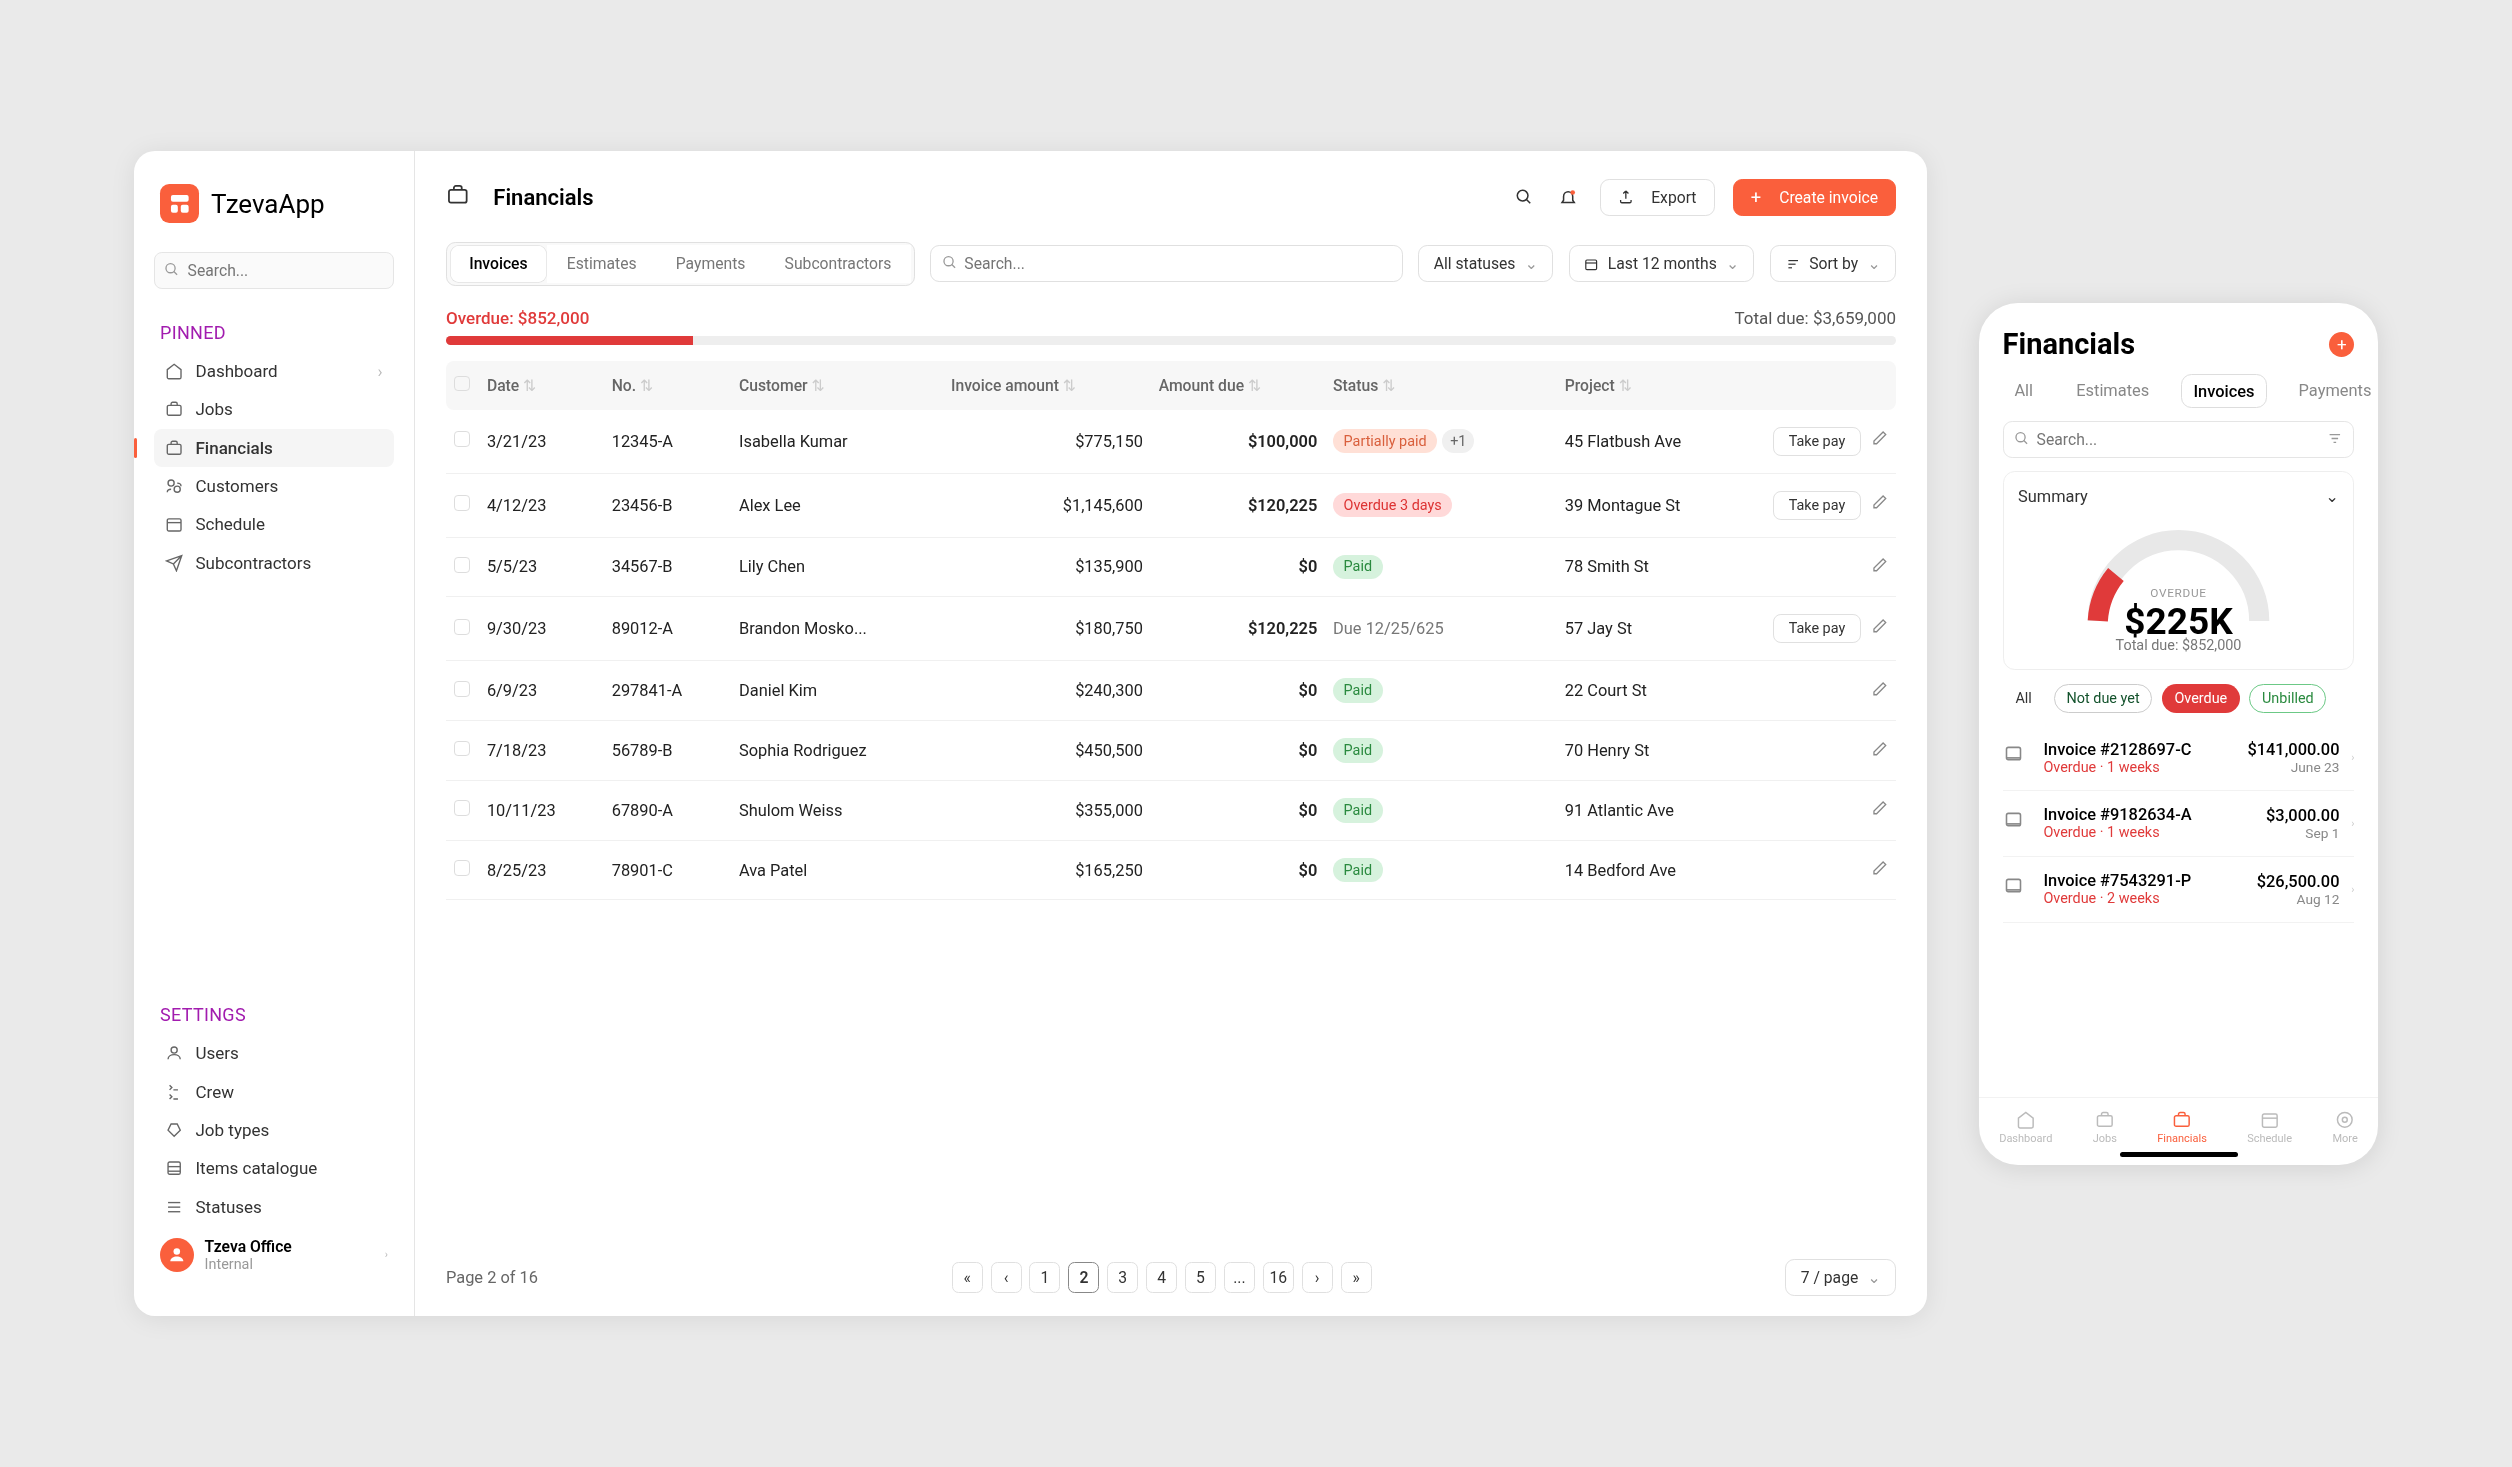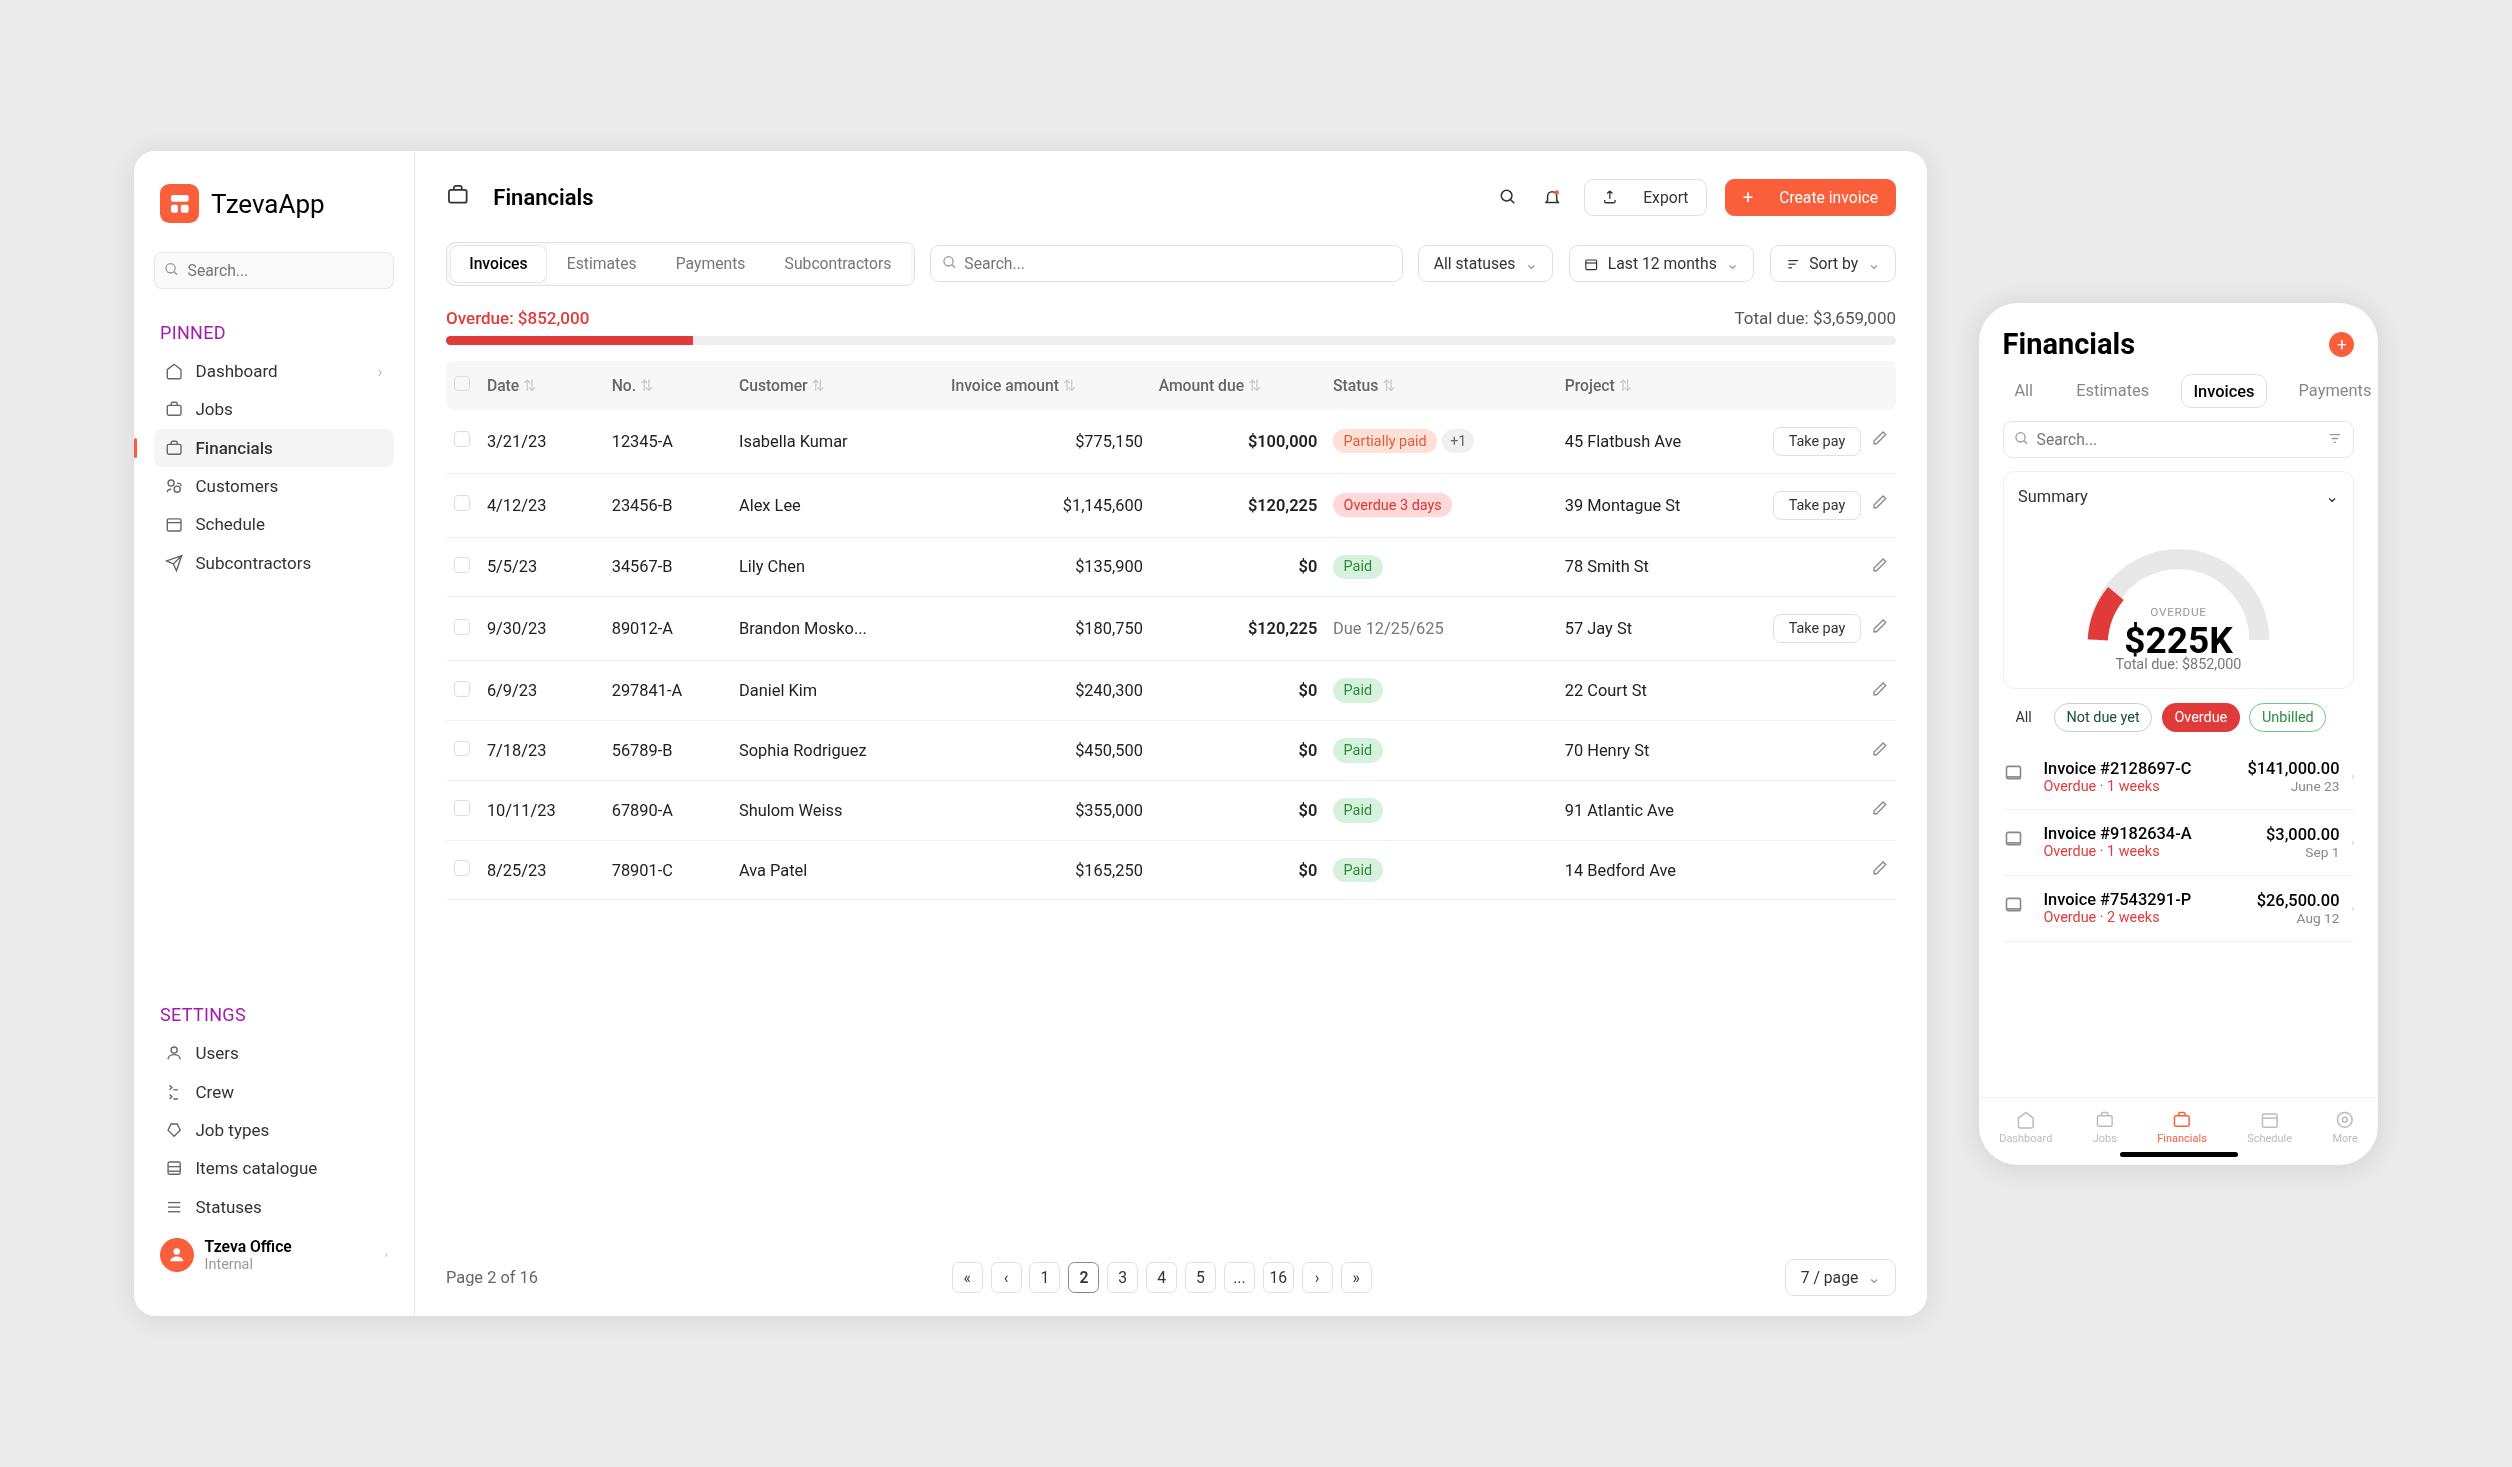--- a/index.html
+++ b/index.html
@@ -21,21 +21,21 @@
 .sidebar-bottom{margin-top:auto;padding-top:13px}
 .account{display:flex;align-items:center;gap:10.5px;padding:10.5px 6.5px;cursor:pointer}
 .avatar{width:34px;height:34px;border-radius:50%;background:#FA5F3C;display:flex;align-items:center;justify-content:center}
 .acct-name{font-size:15.7px;font-weight:600;color:#000}
 .acct-sub{font-size:14.4px;color:#999}
 .main{flex:1;display:flex;flex-direction:column}
 .header{display:flex;align-items:center;padding:27.5px 31px 19.6px;gap:18.3px}
 .header-icon{width:29px;height:29px;color:#333}
 .header-title{font-size:22px;font-weight:600;color:#000;flex:1}
 .icon-btn{width:26px;height:26px;display:flex;align-items:center;justify-content:center;cursor:pointer;color:#333}
-.btn{height:37px;padding:0 17px;border-radius:9.2px;border:0.7px solid #e0e0e0;background:#fff;display:flex;align-items:center;gap:26px;font-size:15.7px;cursor:pointer;color:#333}
+.btn{height:37px;padding:0 17px;border-radius:9.2px;border:0.7px solid #e0e0e0;background:#fff;display:flex;align-items:center;gap:18px;font-size:15.7px;cursor:pointer;color:#333}
 .btn-primary{background:#FA5F3C;color:#fff;border-color:#FA5F3C}
 .toolbar{display:flex;align-items:center;gap:15.7px;padding:6.5px 31px 15.7px}
 .tabs{display:flex;border:0.7px solid #e0e0e0;border-radius:9.2px;overflow:hidden}
 .tab{padding:9.2px 19.6px;font-size:15.7px;color:#777;cursor:pointer;border:none;background:#fff}
 .tab.active{background:#fff;color:#000;font-weight:500;box-shadow:0 0 0 0.7px #e0e0e0 inset;border-radius:9.2px}
 .tabs{background:#f9f9f9;padding:2.6px}
 .filter-search{flex:1;position:relative}
 .filter-search input{width:100%;height:37px;border:0.7px solid #e0e0e0;border-radius:9.2px;padding:0 13px 0 33px;font-size:15.7px;color:#999}
 .filter-search .si{position:absolute;left:11.8px;top:50%;transform:translateY(-50%);color:#999}
 .dropdown{height:37px;padding:0 14.4px;border:0.7px solid #e0e0e0;border-radius:9.2px;display:flex;align-items:center;gap:9.2px;font-size:15.7px;color:#333;cursor:pointer;background:#fff}
@@ -80,21 +80,21 @@
 .m-title{font-size:29px;font-weight:700}
 .plus-btn{width:25px;height:25px;border-radius:50%;background:#FA5F3C;display:flex;align-items:center;justify-content:center;color:#fff;font-size:17px;cursor:pointer}
 .m-tabs{display:flex;gap:19.6px;padding:0 23.6px 13px;font-size:16.4px}
 .m-tab{color:#888;padding:6.5px 11.8px;border-radius:10.5px;cursor:pointer}
 .m-tab.active{background:#fff;color:#000;border:0.7px solid #ddd;font-weight:500}
 .m-search{margin:0 23.6px 13px;position:relative}
 .m-search input{width:100%;height:37px;border:0.7px solid #e5e5e5;border-radius:9.2px;padding:0 33px;font-size:15.7px;color:#999}
 .m-search .si{position:absolute;left:11.8px;top:50%;transform:translateY(-50%);color:#999}
 .m-search .fi{position:absolute;right:11.8px;top:50%;transform:translateY(-50%);color:#999;cursor:pointer}
 .m-card{margin:0 23.6px 14.4px;border:0.7px solid #eee;border-radius:11.8px;padding:14.4px}
-.m-summary-head{display:flex;justify-content:space-between;font-size:16.4px;color:#333;margin-bottom:26px}
+.m-summary-head{display:flex;justify-content:space-between;font-size:16.4px;color:#333;margin-bottom:7px}
 .gauge-wrap{position:relative;height:118px;display:flex;align-items:flex-end;justify-content:center}
 .gauge-label{position:absolute;top:62%;left:50%;transform:translateX(-50%);text-align:center}
 .gauge-overdue{font-size:11.8px;color:#999;letter-spacing:0.7px}
 .gauge-amount{font-size:37px;font-weight:700}
 .m-total{text-align:center;font-size:14.4px;color:#777;margin-top:6.5px}
 .m-chips{display:flex;gap:9.2px;padding:0 23.6px 11.8px;align-items:center}
 .chip{padding:5.2px 11.8px;border-radius:14.4px;font-size:14.4px;border:0.7px solid transparent;cursor:pointer}
 .chip-all{color:#333}
 .chip-ndy{border-color:#ccc;color:#14532d}
 .chip-overdue{background:#E03A3A;color:#fff}

